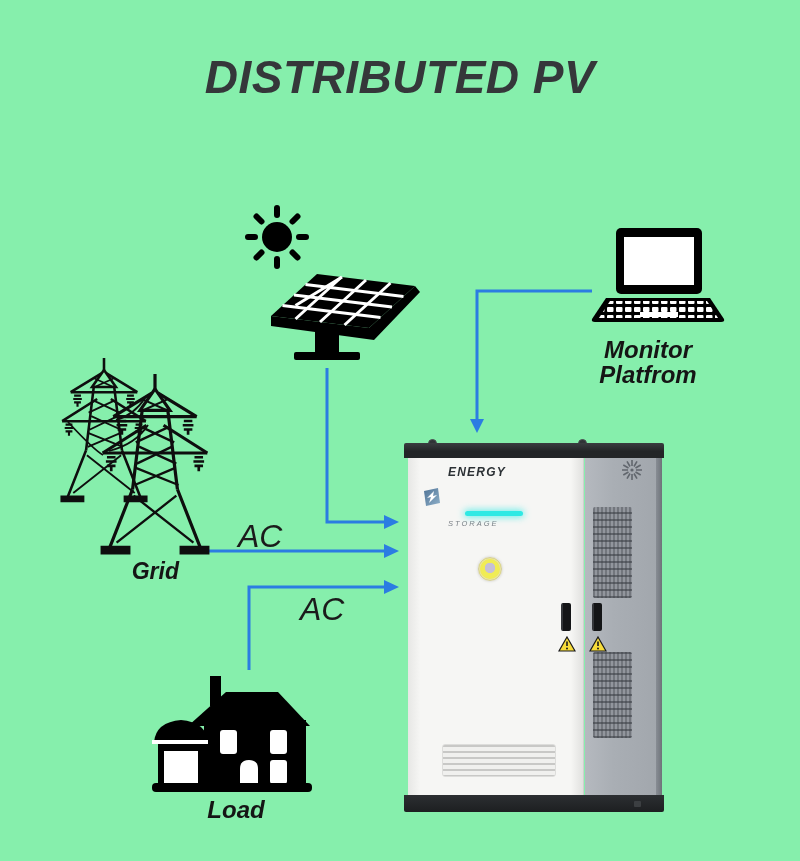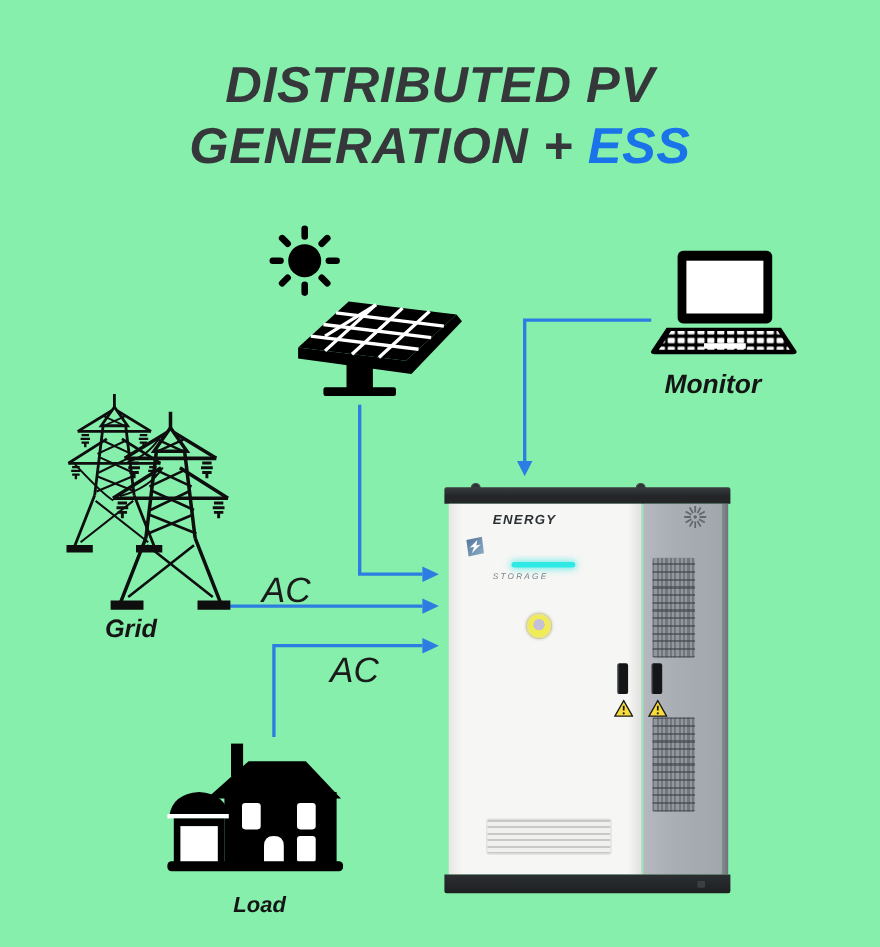--- a/index.html
+++ b/index.html
@@ -12,22 +12,22 @@
 
   
   .title{position:absolute;top:50px;left:0;width:100%;text-align:center;
          font-weight:700;font-size:46px;line-height:55px;letter-spacing:.5px;
          color:var(--c-title);}
   .title .hl{color:var(--c-accent);}
 
   
   .node-label{position:absolute;text-align:center;color:#151515;font-weight:700;}
   .lbl-monitor{left:568px;top:337px;width:160px;font-size:24px;line-height:25px;}
-  .lbl-grid{left:59px;top:558px;width:120px;font-size:23px;}
-  .lbl-load{left:176px;top:796px;width:120px;font-size:20px;margin-top:16px;}
+  .lbl-grid{left:59px;top:558px;width:120px;font-size:23px;text-align:right;}
+  .lbl-load{left:176px;top:796px;width:120px;font-size:24px;}
   .ac-label{position:absolute;font-size:32px;font-weight:500;color:#1b1b1b;}
   .ac-1{left:238px;top:518px;}
   .ac-2{left:300px;top:591px;}
 
   
   .icon-abs{position:absolute;}
 
   
   .cabinet{position:absolute;left:406px;top:443px;width:256px;height:369px;}
   .cab-bolt{position:absolute;top:-4px;width:9px;height:9px;border-radius:50%;
@@ -66,21 +66,20 @@
           border:1px solid #dddddb;
           background:repeating-linear-gradient(180deg,#c8c8c6 0 2px,#f0f0ee 2px 6px);}
 </style>
 </head>
 <body>
 
 <div class="canvas">
 
   <div class="title">
     <div>DISTRIBUTED PV</div>
-    <div><span>GENERATION + </span><span class="hl">ESS</span></div>
   </div>
 
   <svg class="icon-abs" style="left:0;top:0" width="800" height="861" viewBox="0 0 800 861">
     <g stroke="var(--c-arrow)" stroke-width="3" fill="none">
       <path d="M327,368 V522 H384"></path>
       <path d="M592,291 H477 V419"></path>
       <path d="M192,551 H384"></path>
       <path d="M249,670 V587 H384"></path>
     </g>
     <g fill="var(--c-arrow)" stroke="none">
@@ -170,20 +169,21 @@
     <rect x="12" y="85" width="34" height="33" fill="#fff"></rect>
     <rect x="68" y="64" width="17" height="24" rx="3" fill="#fff"></rect>
     <rect x="118" y="64" width="17" height="24" rx="3" fill="#fff"></rect>
     <rect x="118" y="94" width="17" height="24" rx="3" fill="#fff"></rect>
     <path d="M88,118 V103 Q88,94 97,94 Q106,94 106,103 V118 Z" fill="#fff"></path>
     <rect x="0" y="117" width="160" height="9" rx="4" fill="#000"></rect>
   </svg>
 
   <div class="node-label lbl-monitor">
     <div>Monitor</div>
+    <div>Platfrom</div>
   </div>
   <div class="node-label lbl-grid">Grid</div>
   <div class="node-label lbl-load">Load</div>
   <div class="ac-label ac-1">AC</div>
   <div class="ac-label ac-2">AC</div>
 
   <div class="cabinet">
     <span class="cab-bolt" style="left:22px;"></span>
     <span class="cab-bolt" style="left:172px;"></span>
     <div class="cab-top"></div>

